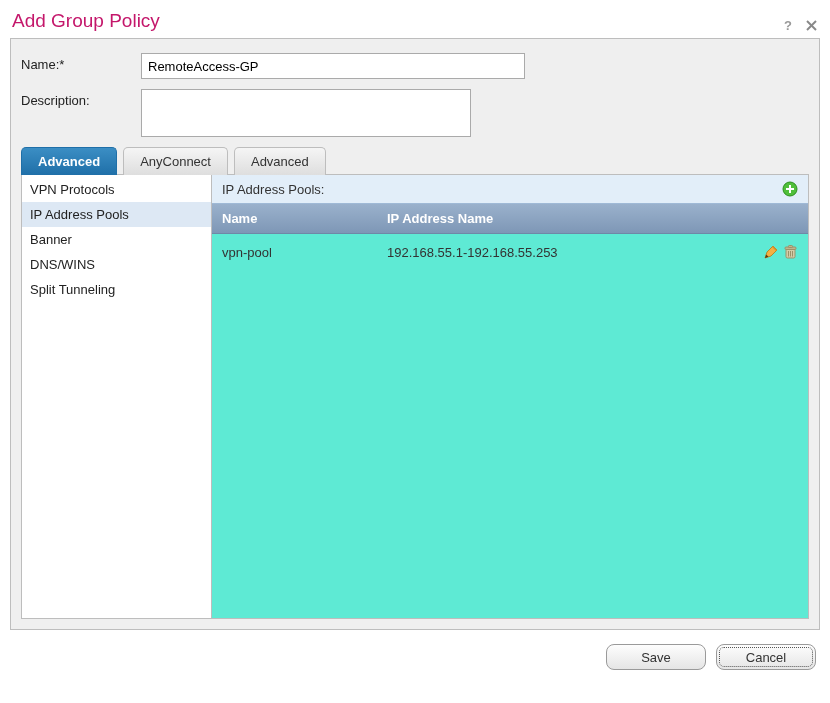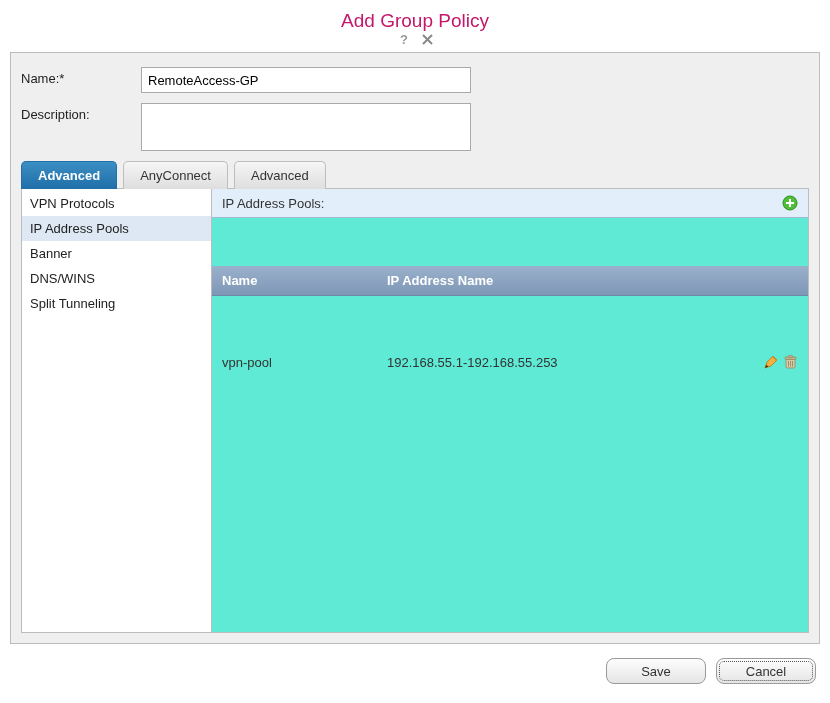--- a/index.html
+++ b/index.html
@@ -10,24 +10,23 @@
     background: #fff;
     color: #333;
     width: 830px;
   }
   .dialog {
     width: 830px;
     padding: 10px 10px 12px 10px;
   }
   .titlebar {
     display: flex;
-    align-items: center;
+    align-items: flex-end;
     justify-content: space-between;
     padding: 0 2px 6px 2px;
-    flex-direction: column;
   }
   .titlebar h1 {
     margin: 0;
     font-size: 19px;
     font-weight: normal;
     color: #c4176b;
   }
   .titlebar-icons {
     display: flex;
     gap: 10px;
@@ -47,21 +46,21 @@
   .form-row {
     display: flex;
     margin-bottom: 10px;
   }
   .form-row .label {
     width: 120px;
     padding-top: 4px;
     color: #222;
   }
   .form-row input[type="text"] {
-    width: 330px;
+    width: 384px;
     height: 26px;
     padding: 3px 6px;
     border: 1px solid #aaa;
     font-size: 13px;
   }
   .form-row textarea {
     width: 330px;
     height: 48px;
     padding: 3px 6px;
     border: 1px solid #aaa;
@@ -109,21 +108,20 @@
     cursor: pointer;
     color: #222;
   }
   .side-item.selected {
     background: #dde8f4;
   }
   .detail {
     flex: 1;
     display: flex;
     flex-direction: column;
-    gap: 48px;
   }
   .detail-header {
     display: flex;
     align-items: center;
     justify-content: space-between;
     background: #e2eef9;
     border-bottom: 1px solid #9fb9d6;
     padding: 6px 10px;
     color: #333;
   }

